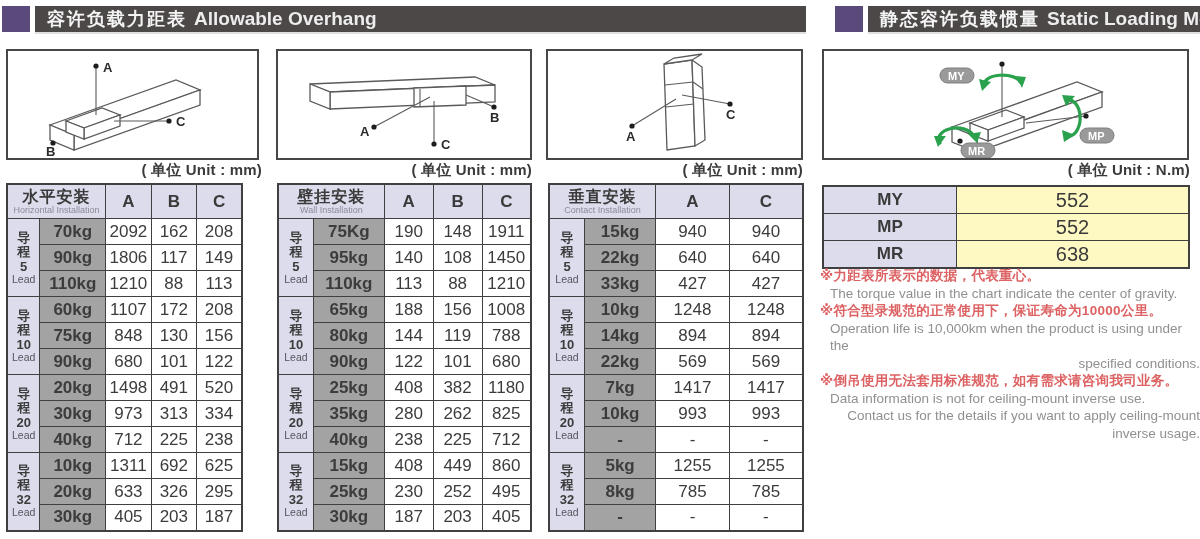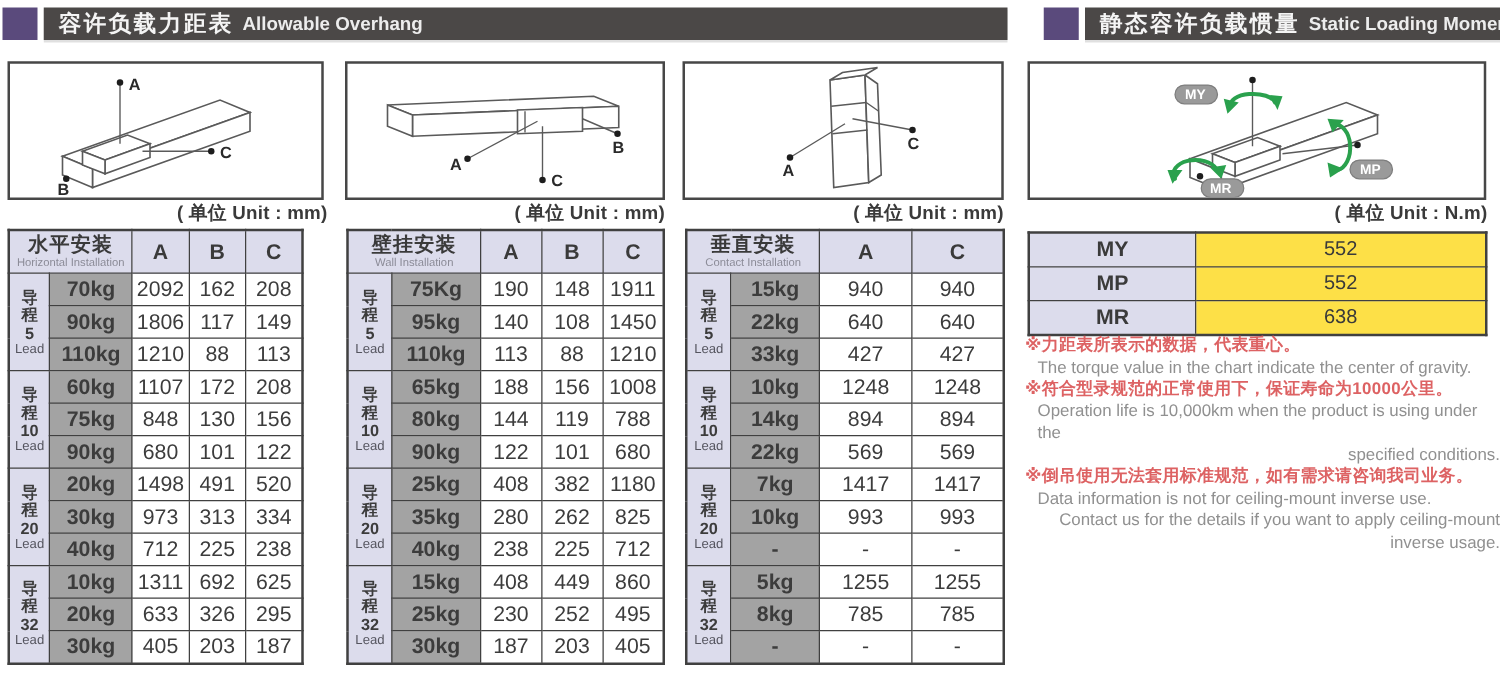--- a/index.html
+++ b/index.html
@@ -5,21 +5,21 @@
   html,body{margin:0;padding:0;background:#ffffff;}
   .sheet{position:relative;width:1200px;height:539px;background:#ffffff;overflow:hidden;
          font-family:"Liberation Sans","DejaVu Sans",sans-serif;color:#3c3c3c;}
 
   
   .header{position:absolute;top:6px;height:26px;display:flex;}
   .header .sq{width:28px;height:26px;background:#5a4a7c;margin-right:5px;flex:none;}
   .header .bar{height:26px;background:#4b4847;display:flex;align-items:center;padding-left:12px;
                box-shadow:0 2px 0 rgba(0,0,0,0.12);}
   .h-zh{color:#f4f4f4;font-size:18px;font-weight:bold;letter-spacing:2px;white-space:nowrap;}
-  .h-en{color:#ededed;font-size:15px;font-weight:bold;margin-left:7px;white-space:nowrap;}
+  .h-en{color:#ededed;font-size:19px;font-weight:bold;margin-left:7px;white-space:nowrap;}
   .header-left{left:2px;}
   .header-left .bar{width:759px;}
   .header-right{left:822px;padding-left:13px;}
   .header-right .bar{width:331px;}
 
   
   .dbox{position:absolute;top:49px;height:111px;background:#fff;border:2px solid #474747;box-sizing:border-box;}
   .dbox svg{display:block;}
   .d1{left:6px;width:253px;}
   .d2{left:276px;width:256px;}
@@ -50,21 +50,21 @@
   .ln{font-size:13px;line-height:15px;font-weight:600;}
   .le{font-size:10.5px;line-height:11px;color:#55555f;}
   .load-cell{background:#a3a3a3;font-size:17px;font-weight:600;}
   .val-cell{background:#ffffff;font-size:17px;}
 
   
   table.moment{position:absolute;left:822px;top:185px;width:368px;border-collapse:collapse;
                table-layout:fixed;border:2px solid #404040;}
   table.moment td{border:1px solid #404040;height:24px;text-align:center;vertical-align:middle;}
   .m-label{width:130px;background:#dcdcec;font-size:17px;font-weight:bold;color:#3a3a3a;}
-  .m-value{background:#fde047;font-size:16px;color:#3a3a3a;}
+  .m-value{background:#fef9c3;font-size:20px;color:#3a3a3a;}
 
   
   .notes{position:absolute;left:820px;top:267px;width:380px;}
   .note-zh{color:#dd6263;font-weight:bold;font-size:13.5px;line-height:17.5px;letter-spacing:0.3px;}
   .note-en{color:#909090;font-size:13.5px;line-height:17.5px;padding-left:10px;}
   .note-en.ind{padding-left:14px;text-align:right;}
 
   
   .ln-art{stroke:#5a5a5a;stroke-width:1.3;fill:#ffffff;}
   .ln-thin{stroke:#5a5a5a;stroke-width:1.1;fill:none;}

